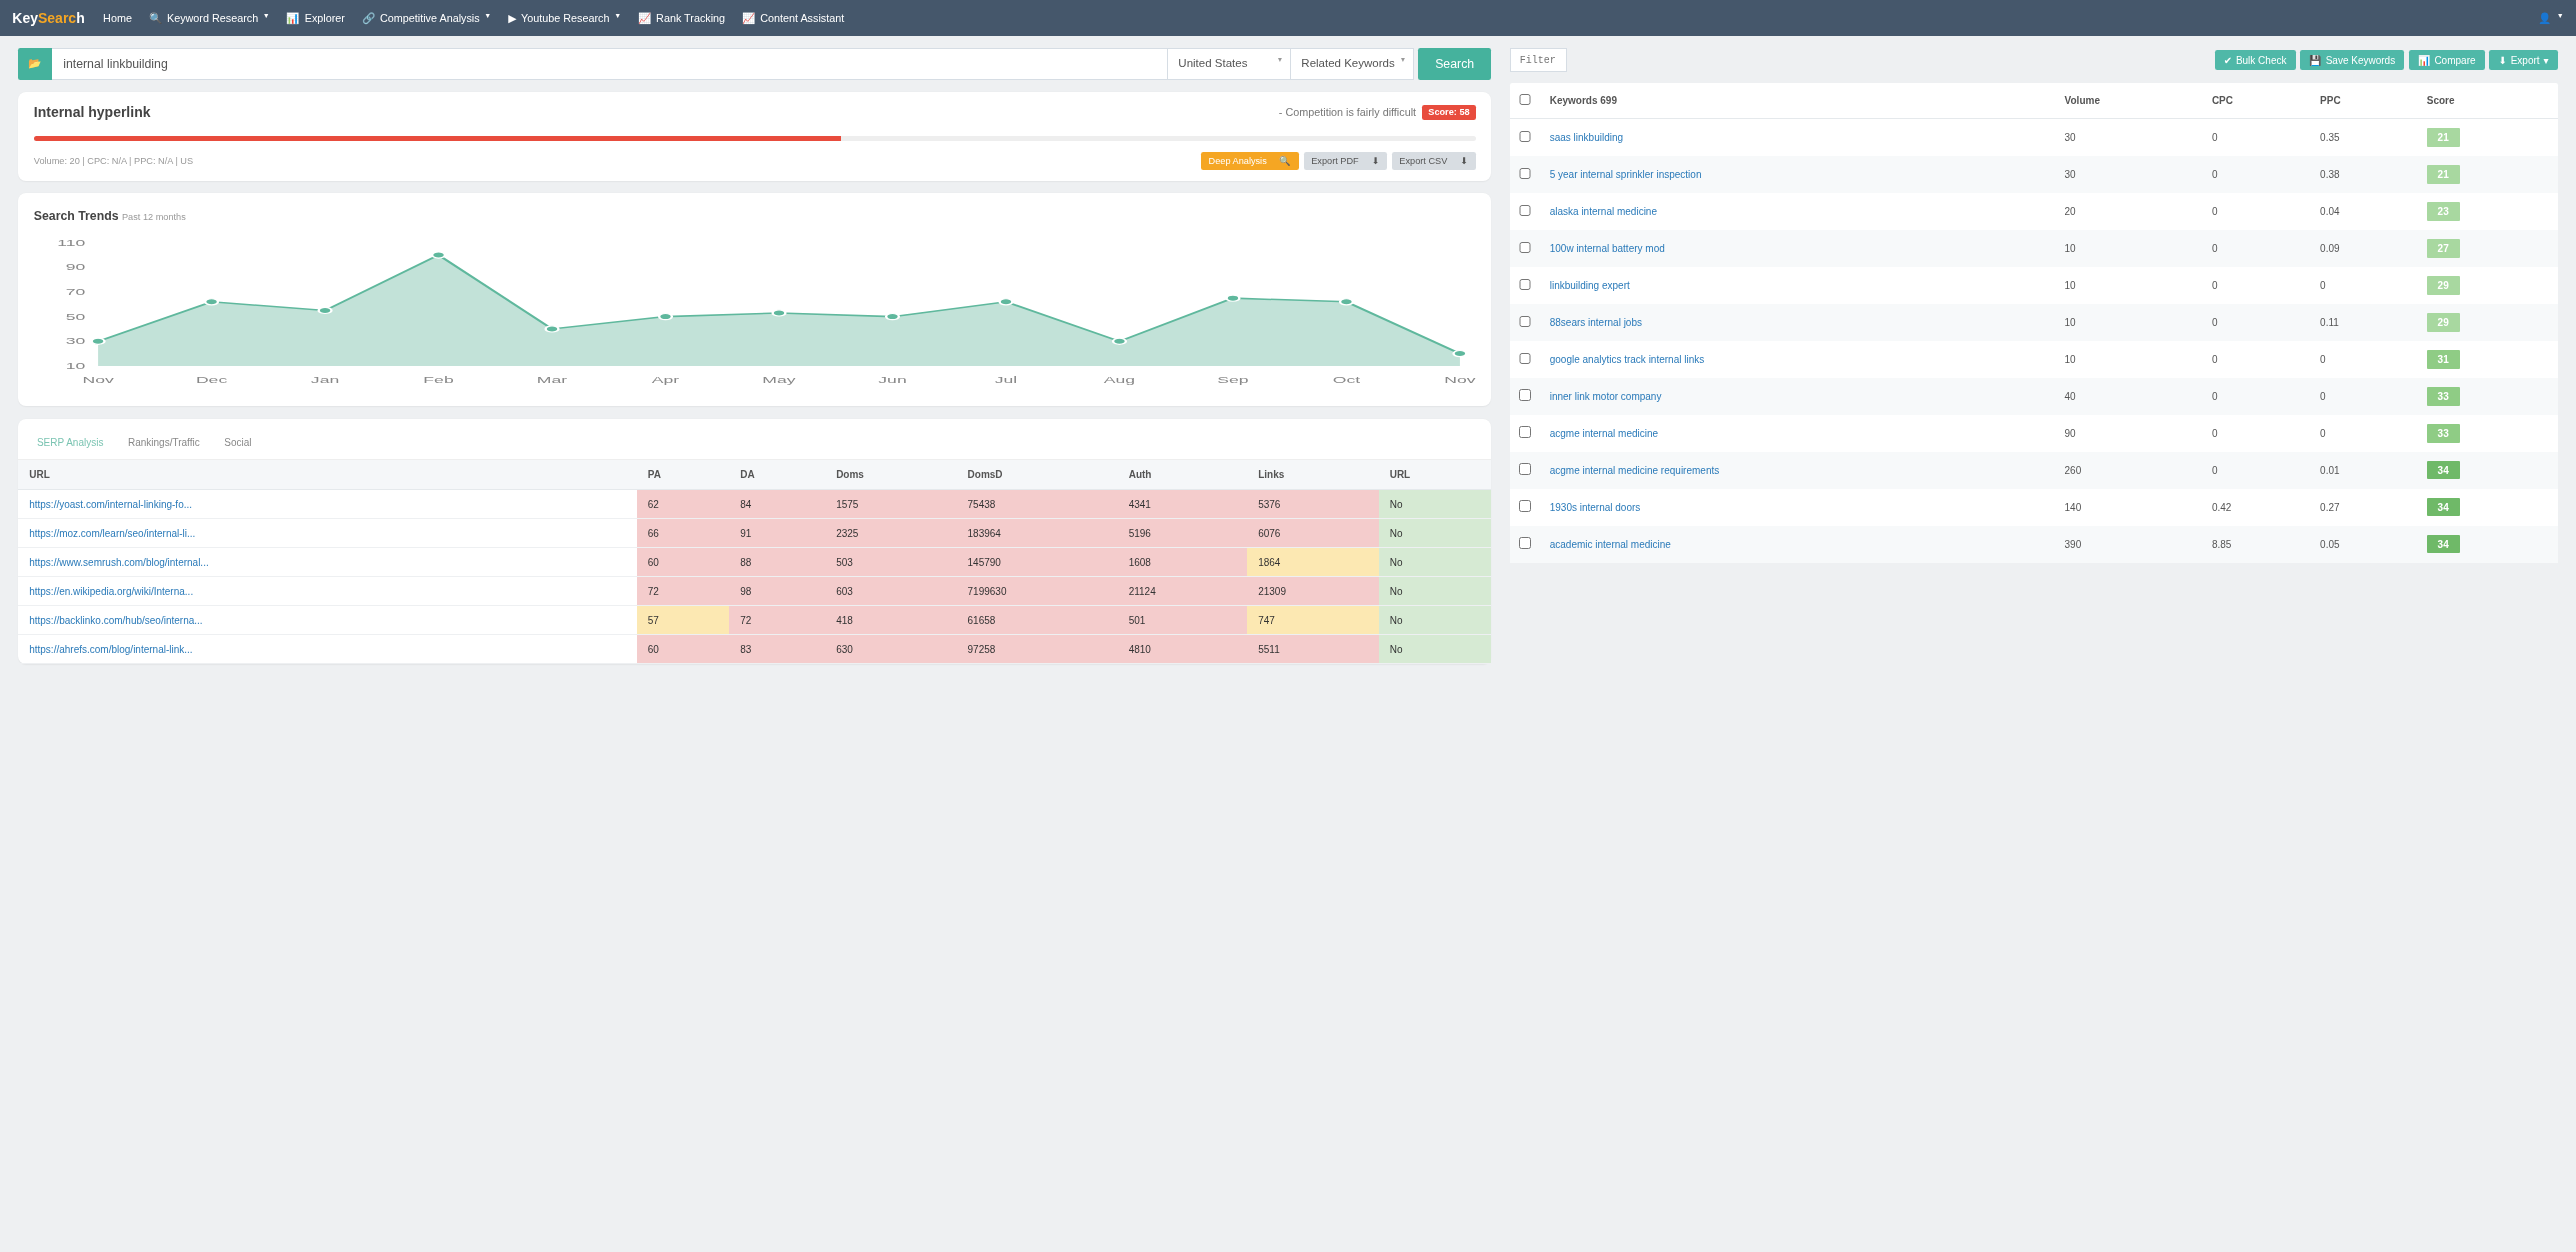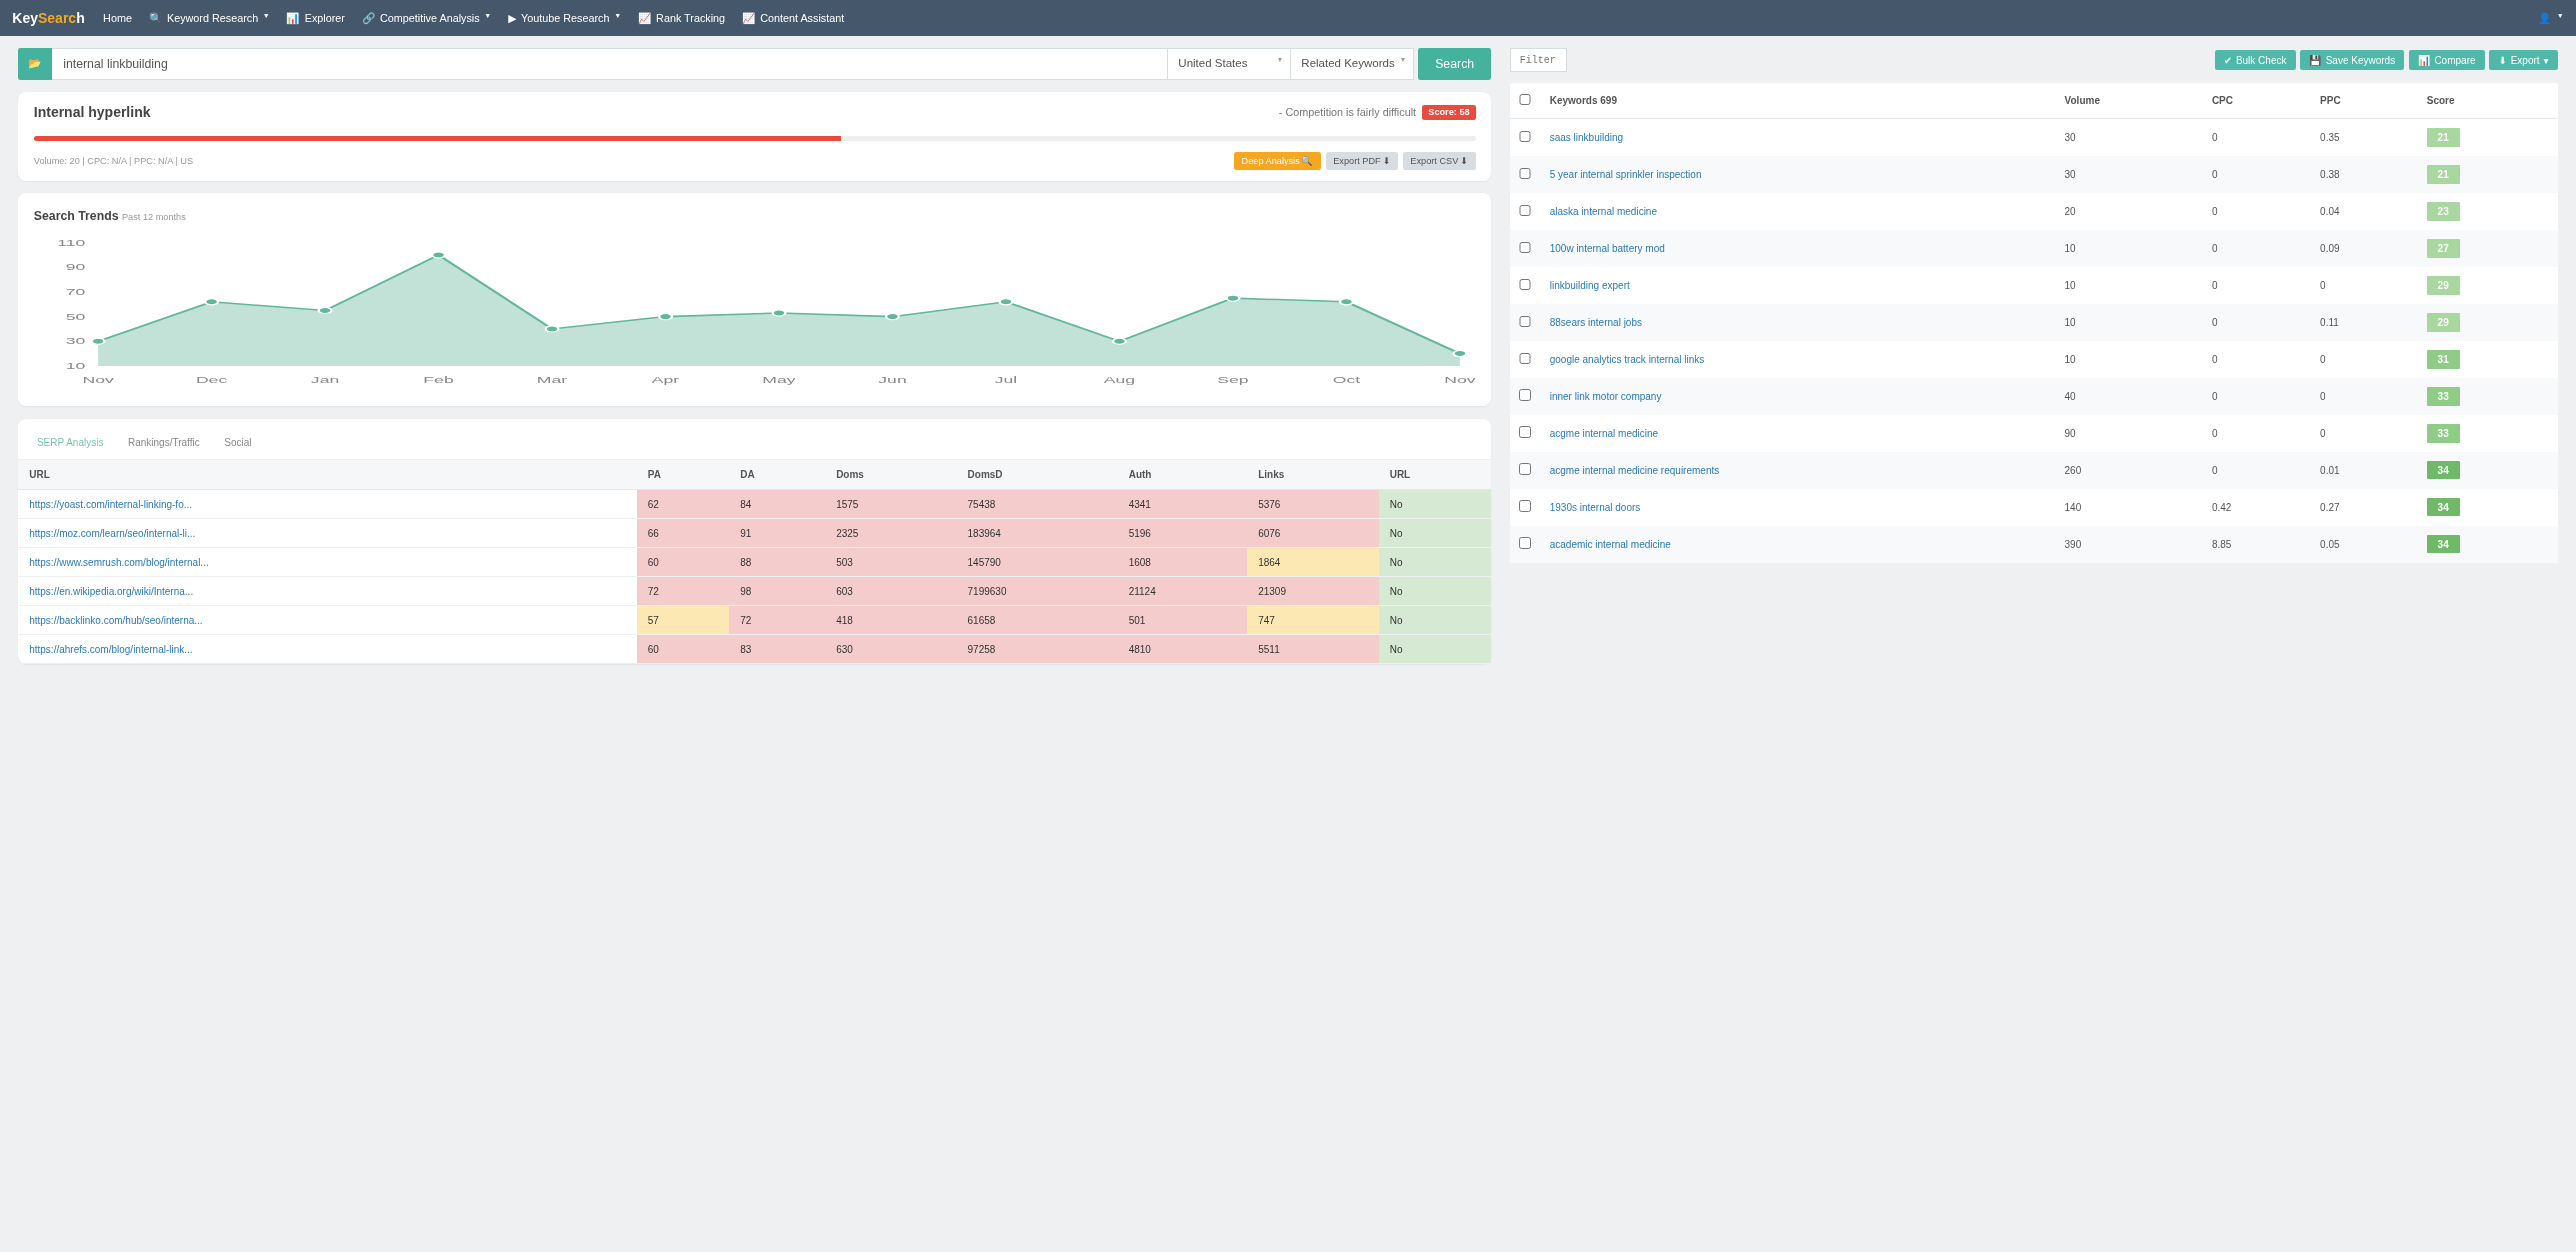--- a/index.html
+++ b/index.html
@@ -28,21 +28,21 @@
 .panel { background: #fff; border-radius: 8px; box-shadow: 0 0.8px 1.5px rgba(0,0,0,0.05); }
 .panel-header { padding: 12.3px 15.4px 9.2px; }
 .hyperlink-title { font-size: 14px; font-weight: 600; color: #444; }
 .hyperlink-header { display: flex; align-items: center; justify-content: space-between; }
 .comp-text { color: #777; font-size: 10.8px; }
 .score-badge { background: #e84c3d; color: #fff; padding: 2.3px 6.1px; border-radius: 2.3px; font-size: 9.2px; font-weight: 600; }
 .progress-bar { height: 5.4px; background: #eee; border-radius: 3.1px; margin: 6.1px 15.4px; overflow: hidden; }
 .progress-fill { height: 100%; background: #e84c3d; width: 56%; }
 .meta-row { padding: 4.6px 15.4px 10.8px; display: flex; justify-content: space-between; align-items: center; }
 .meta-text { color: #999; font-size: 9.2px; }
-.btn-small { padding: 3.8px 7.7px; border-radius: 2.3px; font-size: 9.2px; cursor: pointer; display: inline-flex; align-items: center; gap: 2px; }
+.btn-small { padding: 3.8px 7.7px; border-radius: 2.3px; font-size: 9.2px; cursor: pointer; display: inline-flex; align-items: center; gap: 13px; }
 .btn-orange { background: #f5a623; color: #fff; }
 .btn-gray { background: #d8dde2; color: #555; }
 
 .trends-panel { padding: 15.4px; }
 .trends-title { font-size: 12.3px; font-weight: 600; color: #444; margin-bottom: 3.1px; }
 .trends-sub { font-size: 9.2px; color: #999; font-weight: normal; }
 .chart-wrap { margin-top: 12.3px; }
 svg.chart { width: 100%; height: 154px; }
 
 .tabs { display: flex; gap: 18.4px; padding: 12.3px 15.4px 0; border-bottom: 0.8px solid #eee; }

